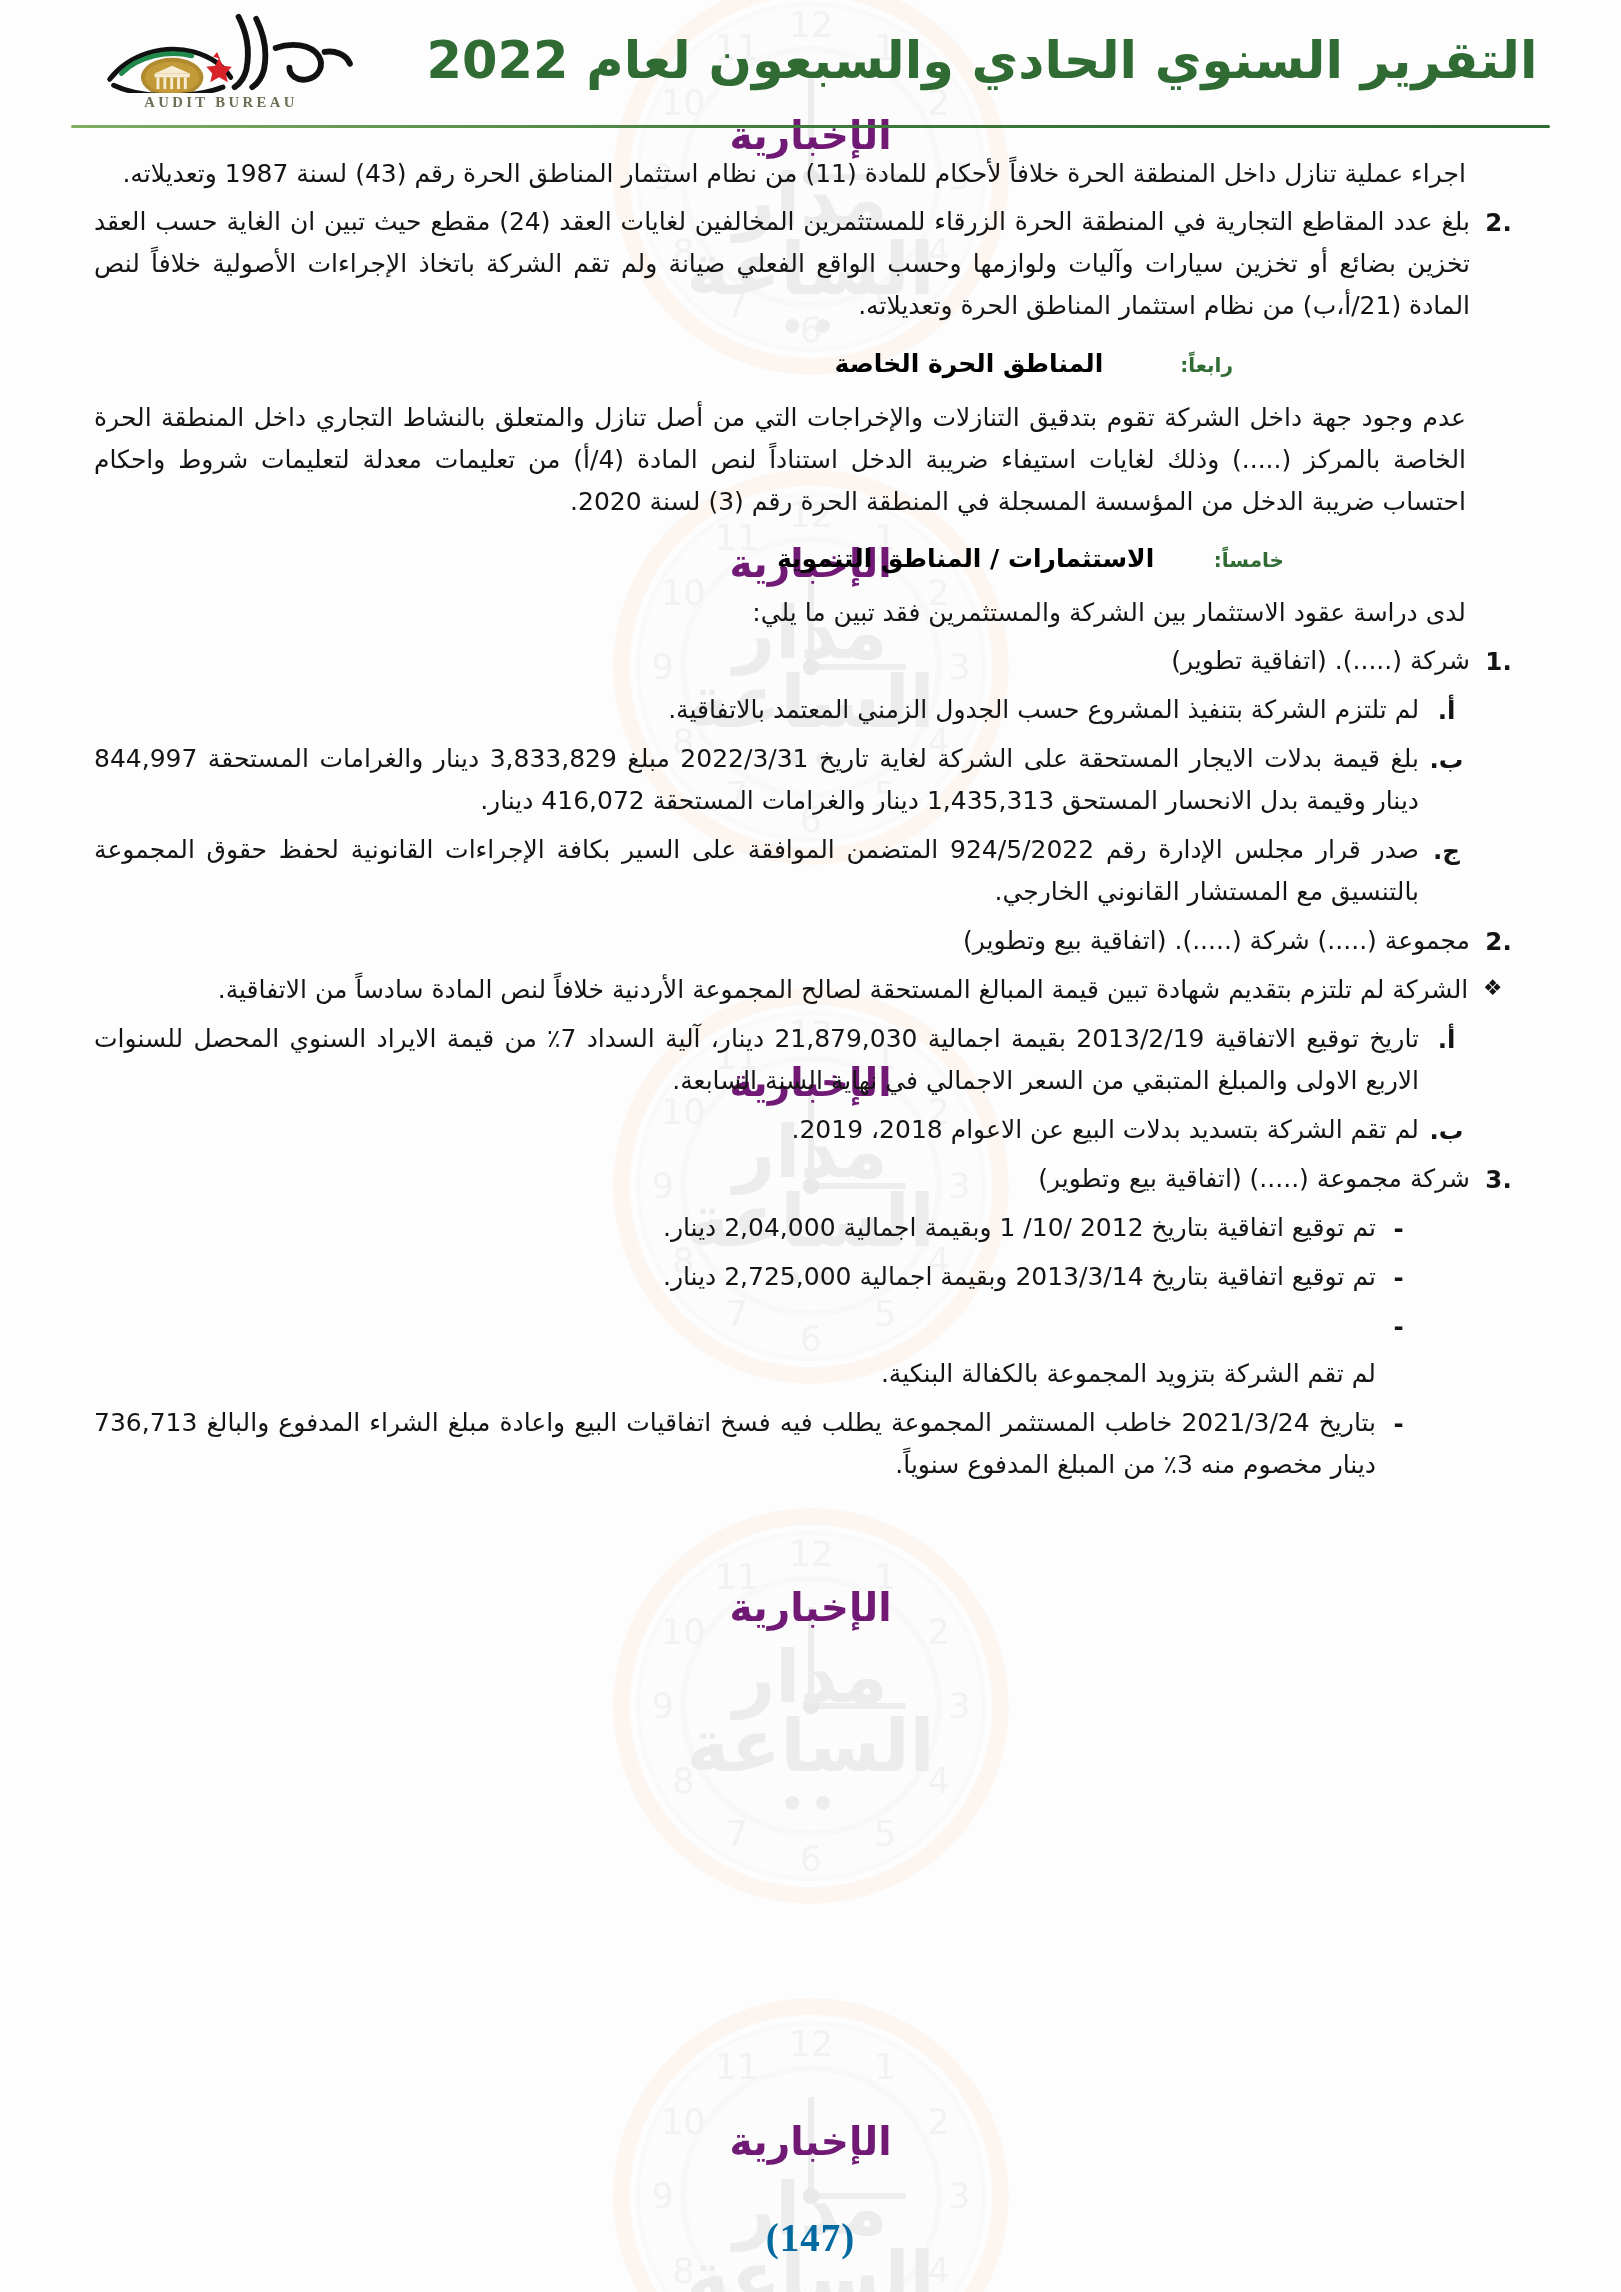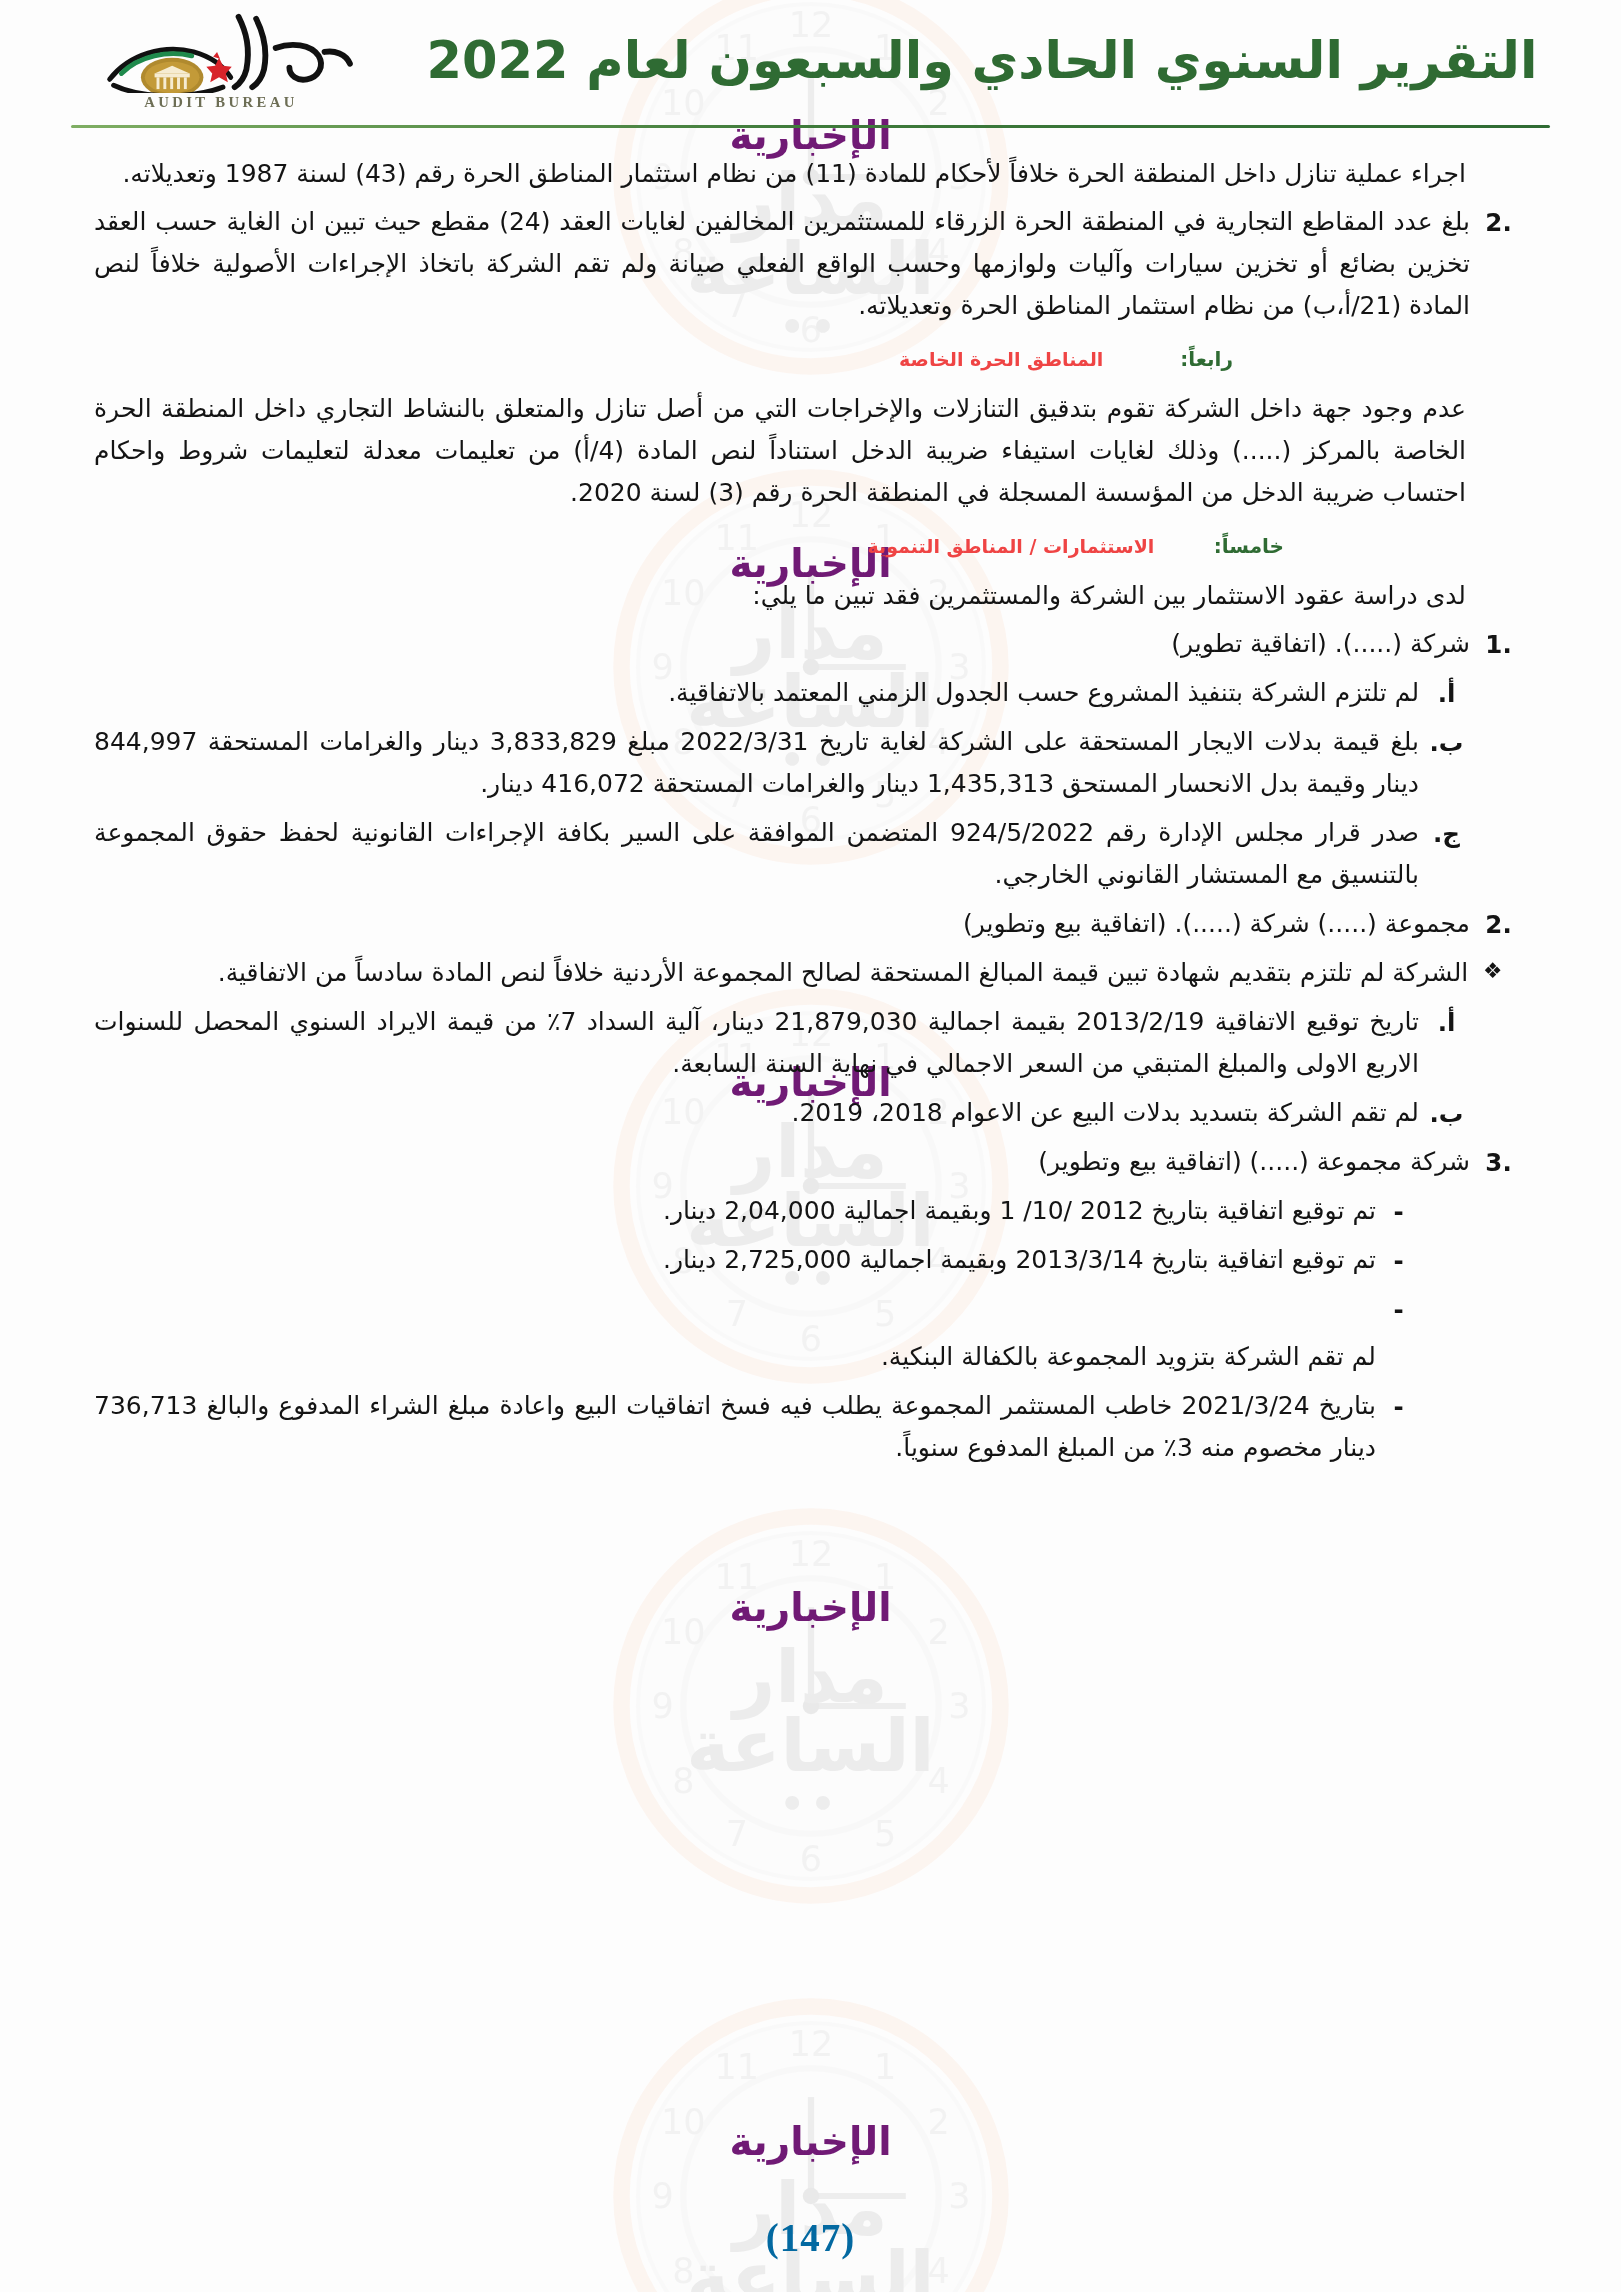--- a/index.html
+++ b/index.html
@@ -149,22 +149,22 @@
     color: #2f6b33;
     font-weight: bold;
   }
   .sect .ord {
     font-size: 20px;
     color: #2f6b33;
     white-space: nowrap;
     min-width: 116px;
   }
   .sect .ttl {
-    font-size: 19px;
-    color: #ef4444;
+    font-size: 25px;
+    color: #000000;
     white-space: nowrap;
   }
   .sect.indented { padding-right: 294px; }
   .sect.indented2 { padding-right: 61px; }
 
   .block-indent { padding-right: 61px; }
 
   
   #footer {
     position: absolute;

